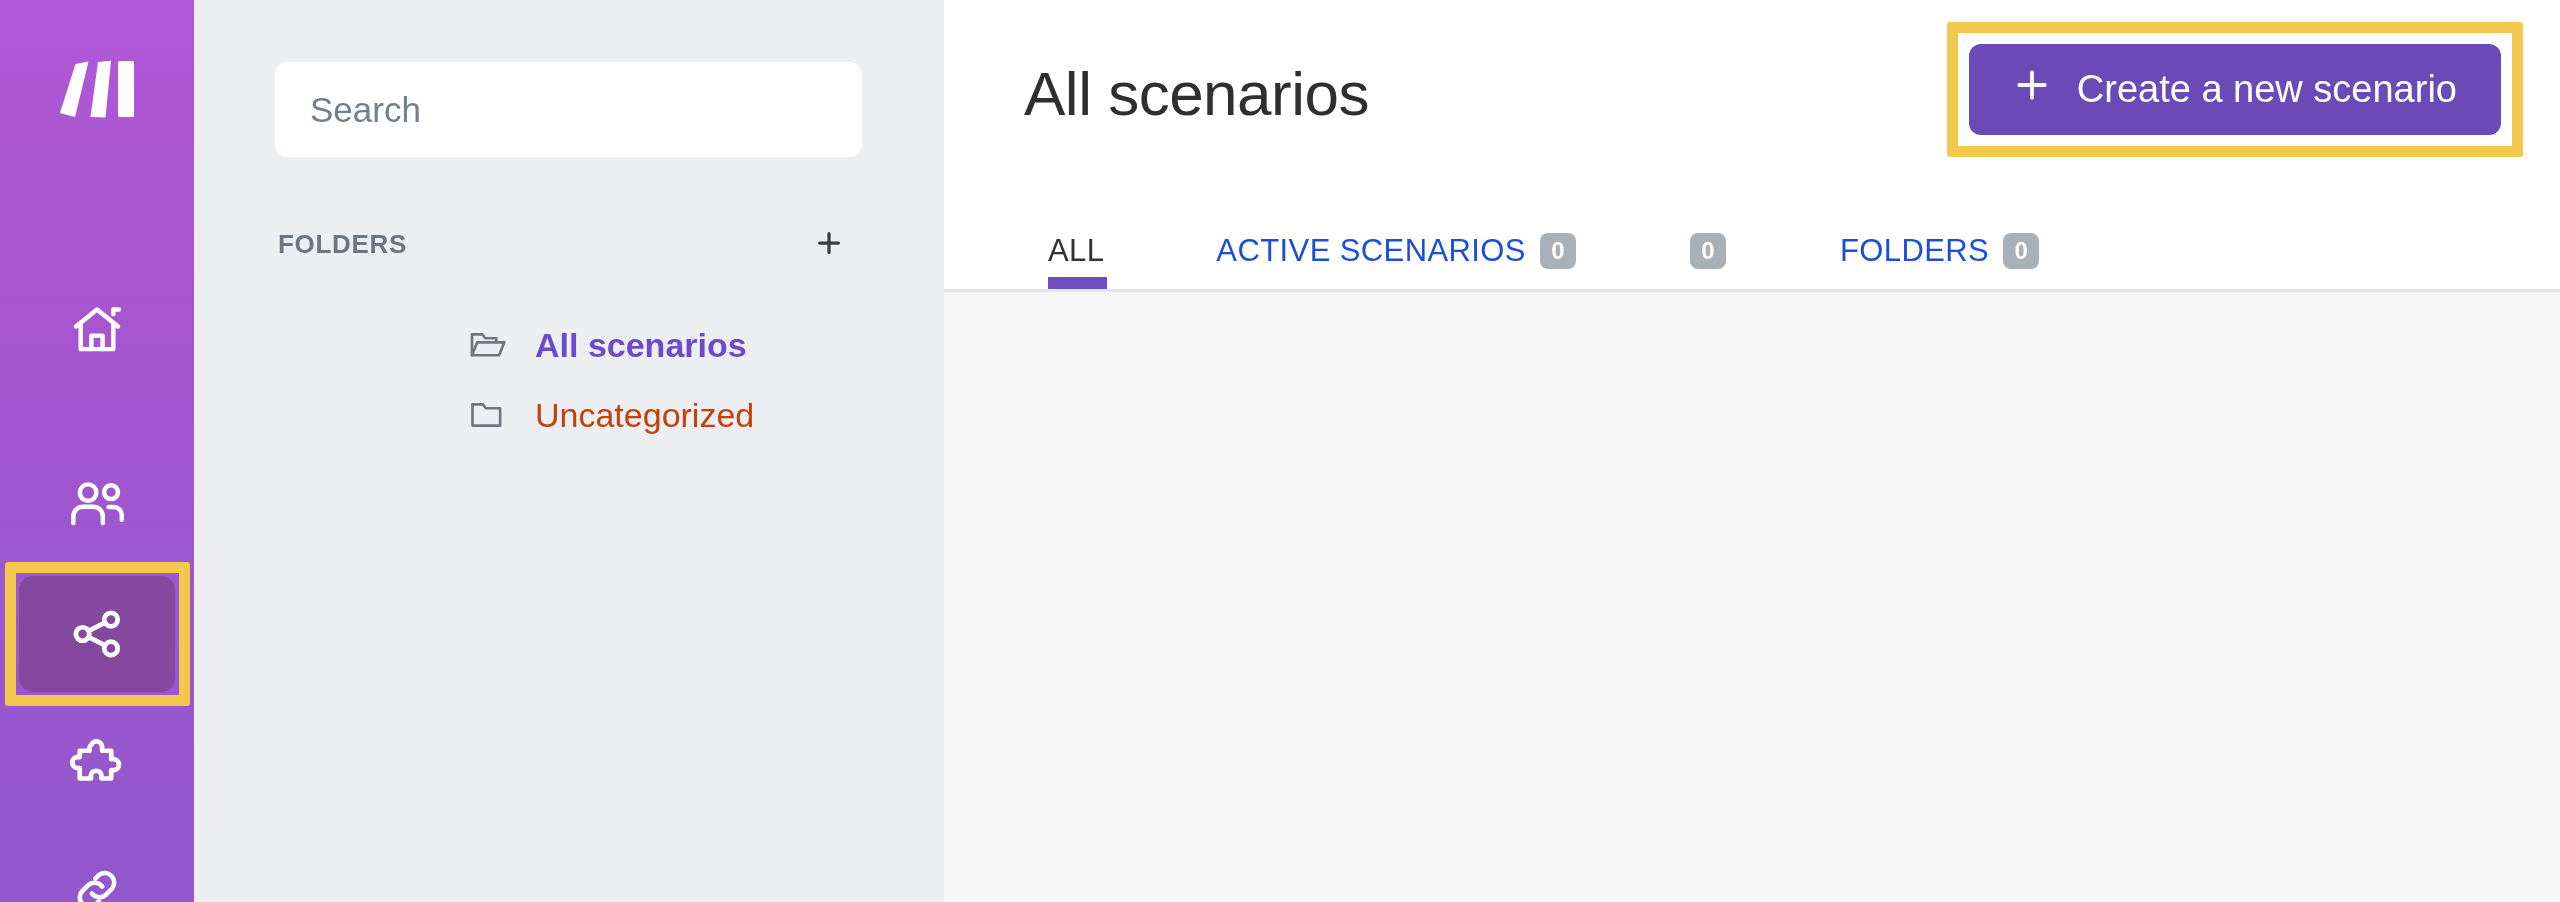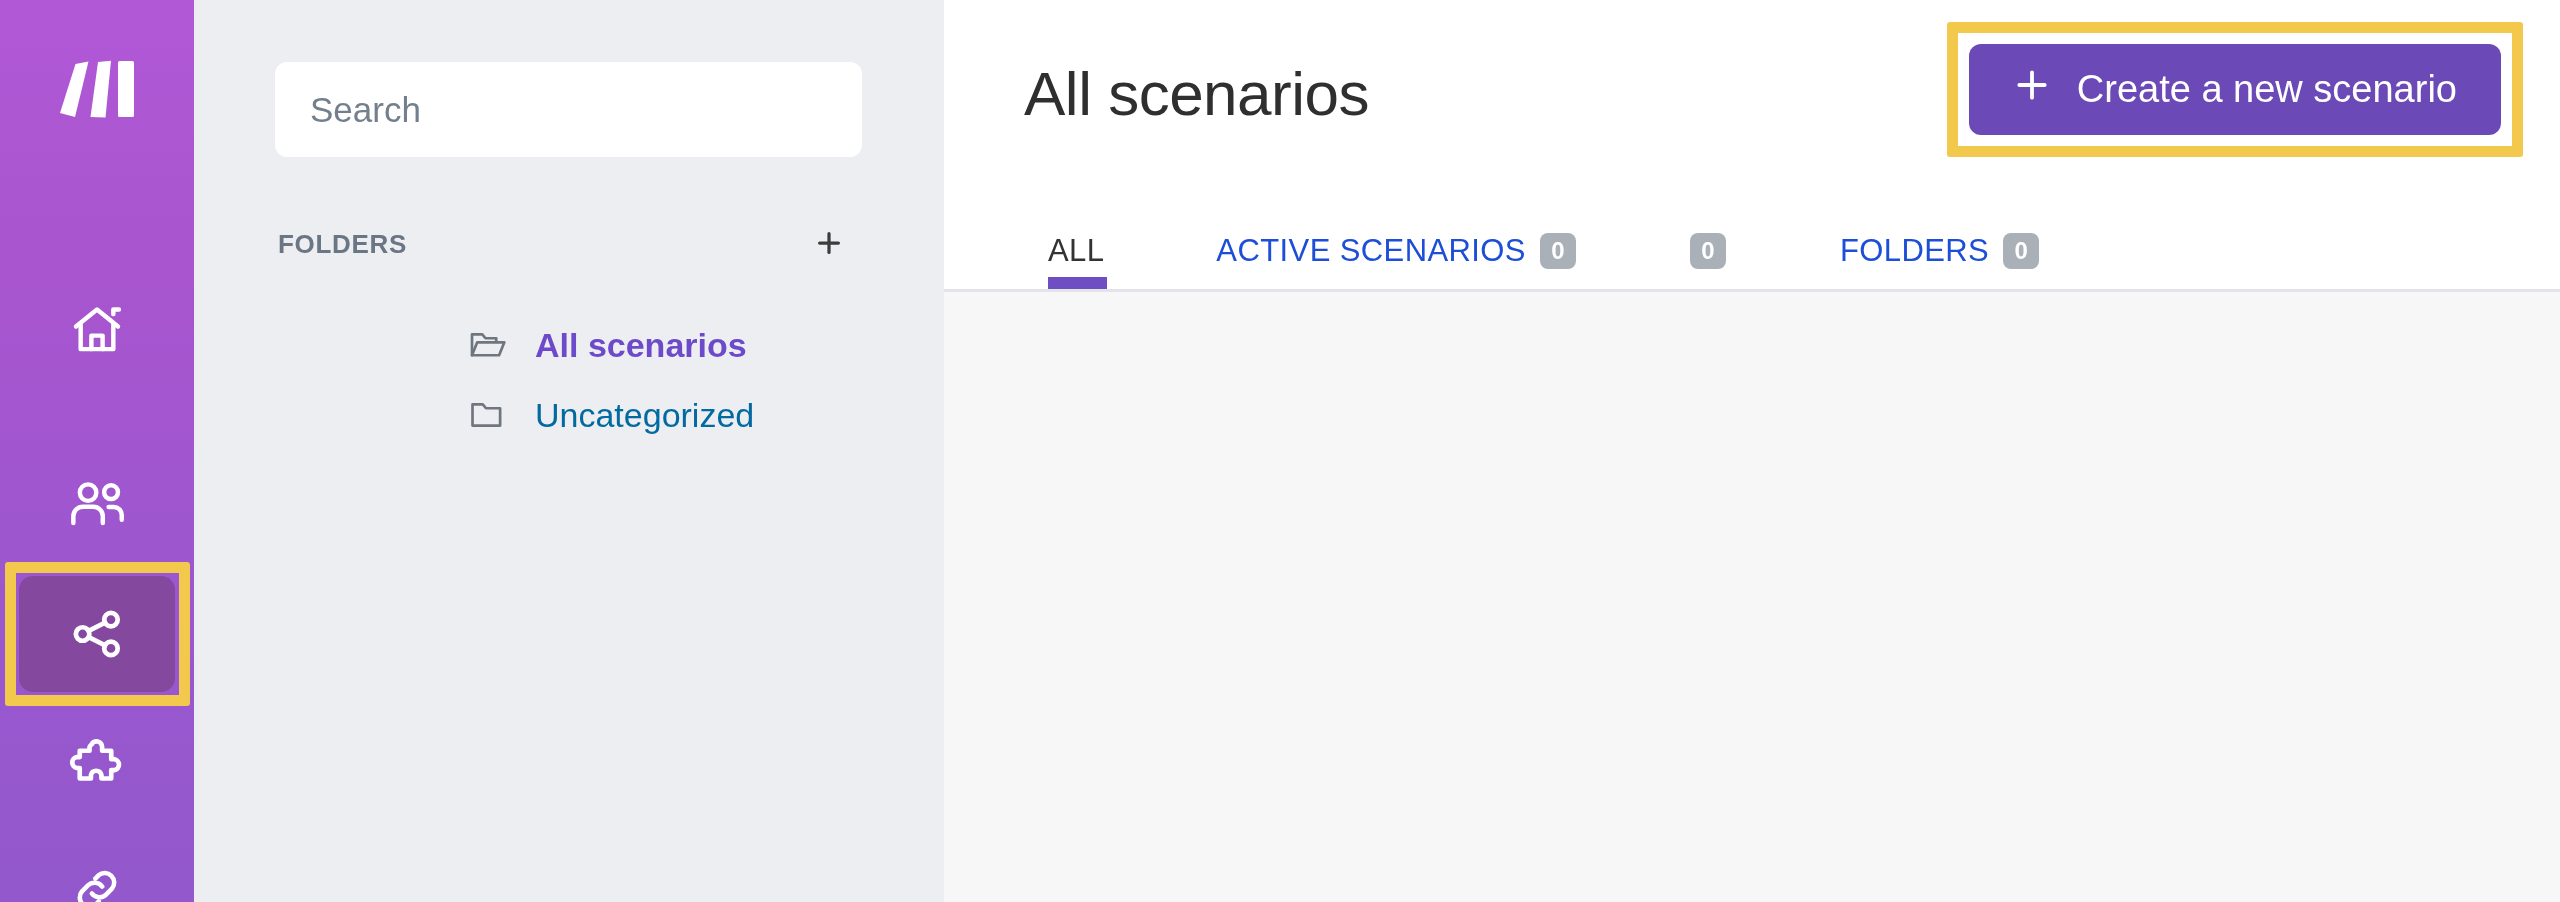--- a/index.html
+++ b/index.html
@@ -116,21 +116,21 @@
     display: flex;
     align-items: center;
     height: 70px;
     padding-left: 275px;
     gap: 28px;
     cursor: pointer;
   }
   .folder-item .folder-icon { flex: 0 0 38px; display:flex; align-items:center; }
   .folder-item .folder-label {
     font-size: 34px;
-    color: #0369a1;
+    color: #c2410c;
     white-space: nowrap;
   }
   .folder-item.selected .folder-label {
     color: #6d4aca;
     font-weight: bold;
   }
 
   
   #main {
     position: relative;

